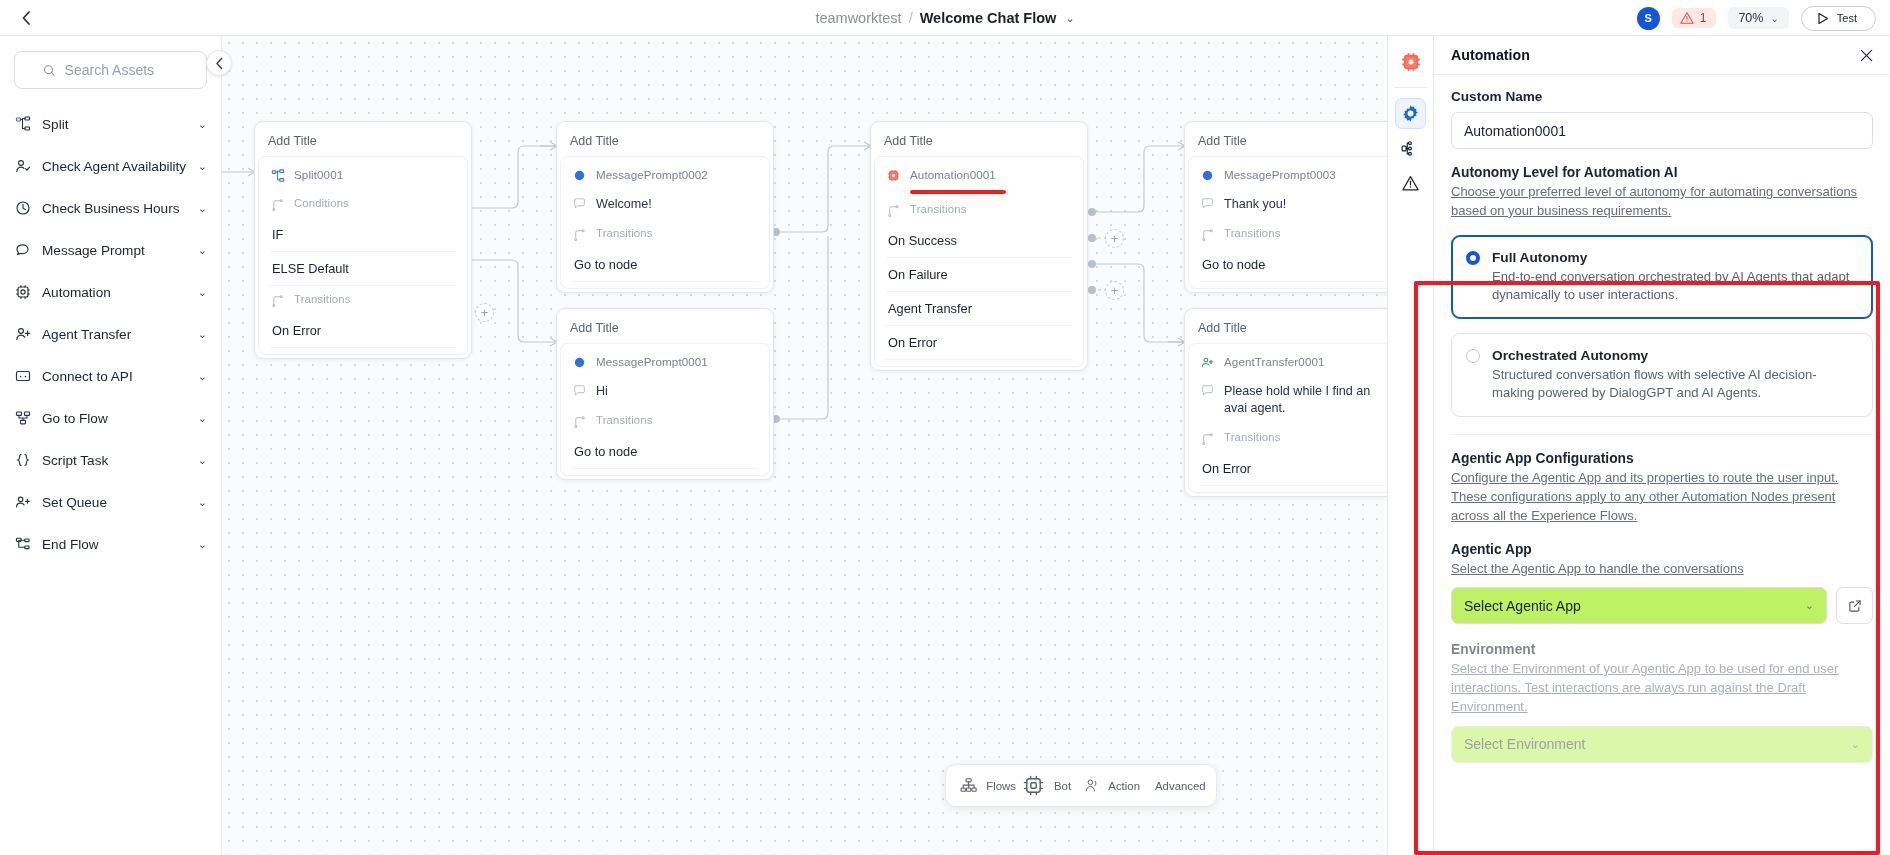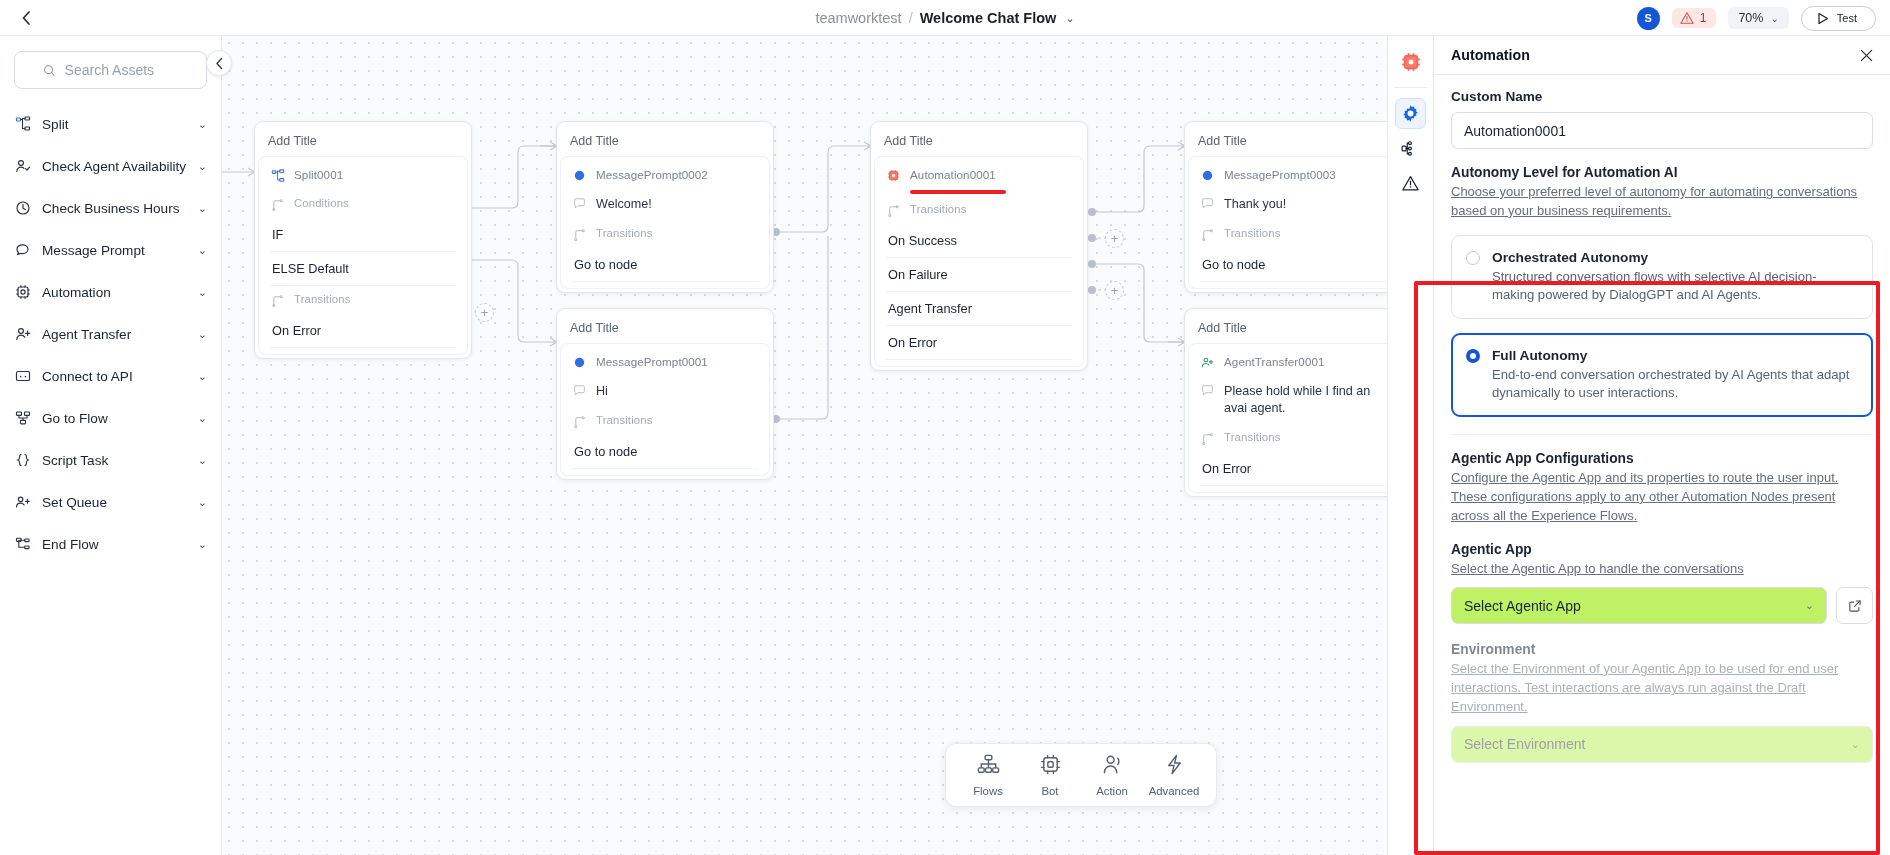--- a/index.html
+++ b/index.html
@@ -153,21 +153,21 @@
   .edge { position: absolute; pointer-events: none; }
 
   
   .bottom-bar {
     position: absolute; left: 723px; bottom: 48px;
     background: #fff; border: 1px solid #e7eaef; border-radius: 11px;
     box-shadow: 0 2px 9px rgba(25,35,60,.09);
     display: flex; align-items: center; gap: 6px; padding: 9px 14px;
   }
   .bb-item {
-    width: 56px; display: flex; flex-direction: column; align-items: center; gap: 9px;
+    width: 56px; display: flex; flex-direction: row; align-items: center; gap: 9px;
     cursor: pointer; color: #59606f;
   }
   .bb-item span { font-size: 11.4px; color: #59606f; }
 
   
   .rail {
     position: absolute; top: 36px; right: 456px; width: 47px; height: 819px;
     background: #fff; border-left: 1px solid #e6e9ee; border-right: 1px solid #e6e9ee;
     display: flex; flex-direction: column; align-items: center; padding-top: 10px; gap: 4px;
     z-index: 35;
@@ -764,33 +764,33 @@
     </div>
 
     <div class="panel-body">
 
       <div class="fld-label">Custom Name</div>
       <div class="txt-input">Automation0001</div>
 
       <div class="sec-title">Autonomy Level for Automation AI</div>
       <div class="sec-desc">Choose your preferred level of autonomy for automating conversations based on your business requirements.</div>
 
+      <div class="radio-card active">
+        <span class="rd on"></span>
+        <span>
+          <span class="rc-title">Full Autonomy</span>
+          <div class="rc-desc">End-to-end conversation orchestrated by AI Agents that adapt dynamically to user interactions.</div>
+        </span>
+      </div>
+
       <div class="radio-card">
         <span class="rd"></span>
         <span>
           <span class="rc-title">Orchestrated Autonomy</span>
           <div class="rc-desc">Structured conversation flows with selective AI decision-making powered by DialogGPT and AI Agents.</div>
-        </span>
-      </div>
-
-      <div class="radio-card active">
-        <span class="rd on"></span>
-        <span>
-          <span class="rc-title">Full Autonomy</span>
-          <div class="rc-desc">End-to-end conversation orchestrated by AI Agents that adapt dynamically to user interactions.</div>
         </span>
       </div>
 
       <div class="divider"></div>
 
       <div class="sec-title">Agentic App Configurations</div>
       <div class="sec-desc">Configure the Agentic App and its properties to route the user input. These configurations apply to any other Automation Nodes present across all the Experience Flows.</div>
 
       <div class="sec-title">Agentic App</div>
       <div class="sec-desc">Select the Agentic App to handle the conversations</div>

